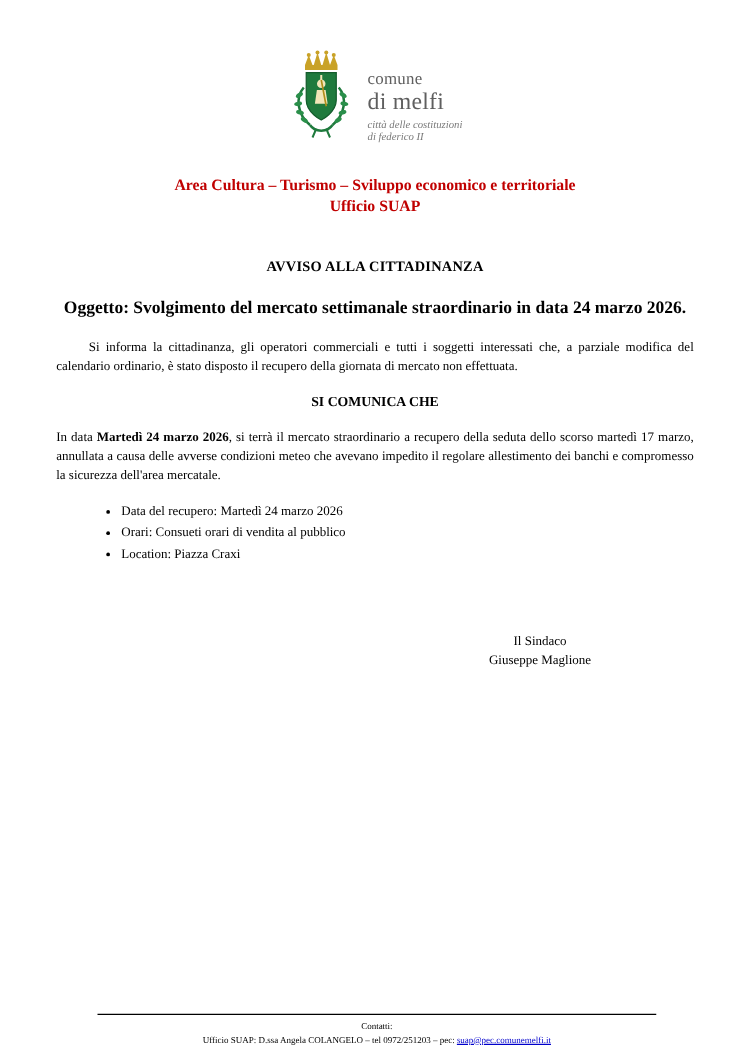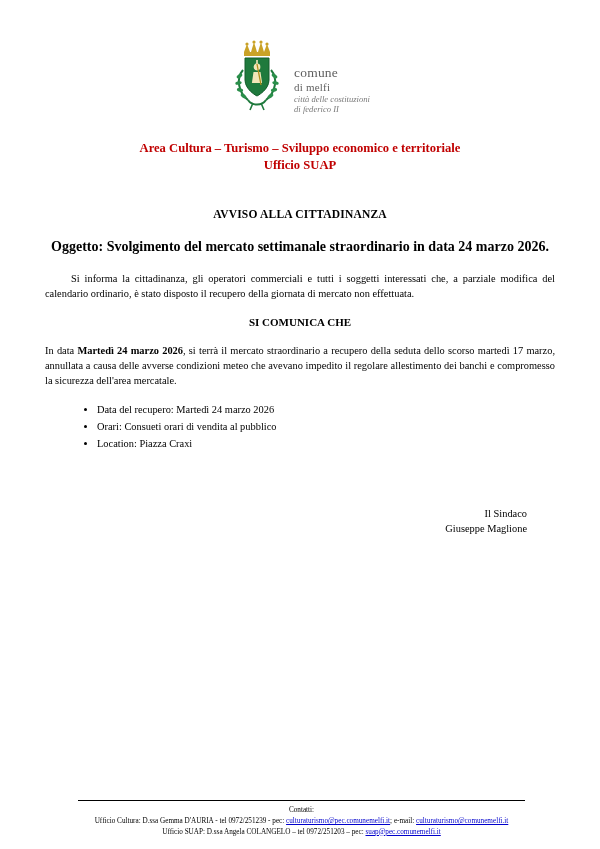--- a/index.html
+++ b/index.html
@@ -48,21 +48,21 @@
     padding-top: 12px;
     line-height: 1.18;
     color: #6b6b6b;
   }
   .wordmark .wm1 {
     font-size: 13.5px;
     letter-spacing: .2px;
     color: #5f5f5f;
   }
   .wordmark .wm2 {
-    font-size: 11px;
+    font-size: 19px;
     letter-spacing: .2px;
     color: #5f5f5f;
   }
   .wordmark .wm3 {
     font-size: 8.6px;
     font-style: italic;
     color: #7a7a7a;
   }
   .wordmark .wm4 {
     font-size: 8.6px;
@@ -121,21 +121,21 @@
     padding-left: 52px;
     font-size: 10.4px;
     line-height: 1.5;
   }
   ul.details li { margin-bottom: 1px; }
   ul.details li b { font-weight: normal; }
 
   
   .signature {
     margin-top: 54px;
-    text-align: right;
+    text-align: center;
     font-size: 10.4px;
     line-height: 1.45;
     margin-left: auto;
     margin-right: 28px;
     width: 190px;
   }
 
   
   .footer {
     position: absolute;
@@ -244,17 +244,16 @@
   </ul>
 
   <div class="signature">
     <div>Il Sindaco</div>
     <div>Giuseppe Maglione</div>
   </div>
 
   <div class="footer">
     <hr>
     <div class="contacts-label">Contatti:</div>
-    <div class="contact-line"><span>Ufficio Cultura: D.ssa Gemma D'AURIA - tel 0972/251239 - pec: </span><a href="#">culturaturismo@pec.comunemelfi.it</a><span>; e-mail: </span><a href="#">culturaturismo@comunemelfi.it</a></div>
     <div class="contact-line"><span>Ufficio SUAP: D.ssa Angela COLANGELO – tel 0972/251203 – pec: </span><a href="#">suap@pec.comunemelfi.it</a></div>
   </div>
 
 </div>
 
 </body></html>

